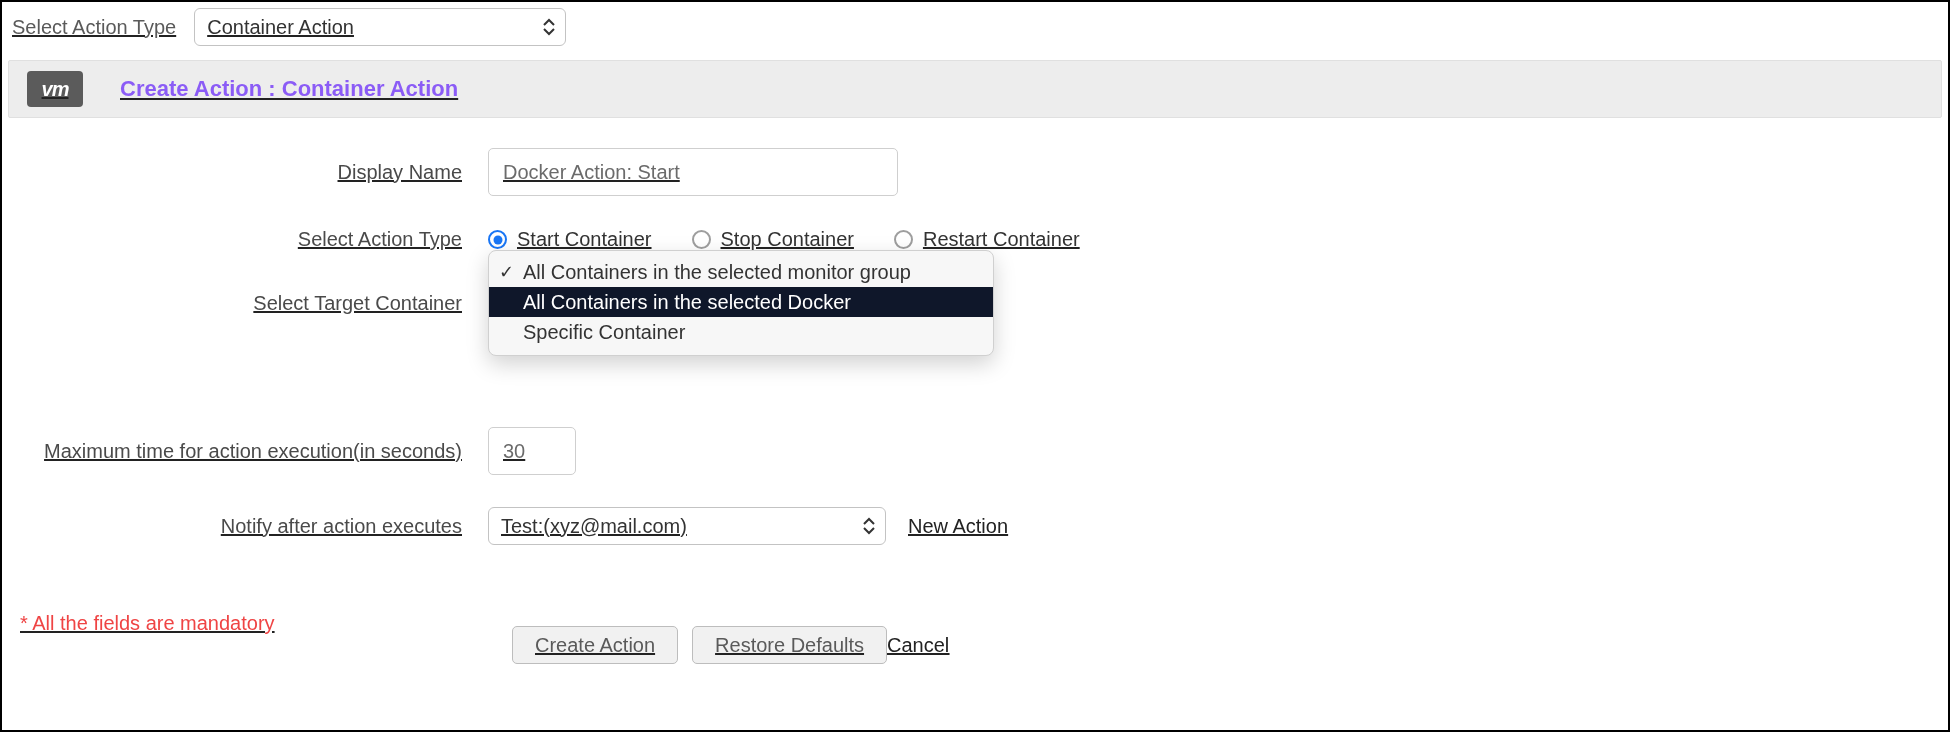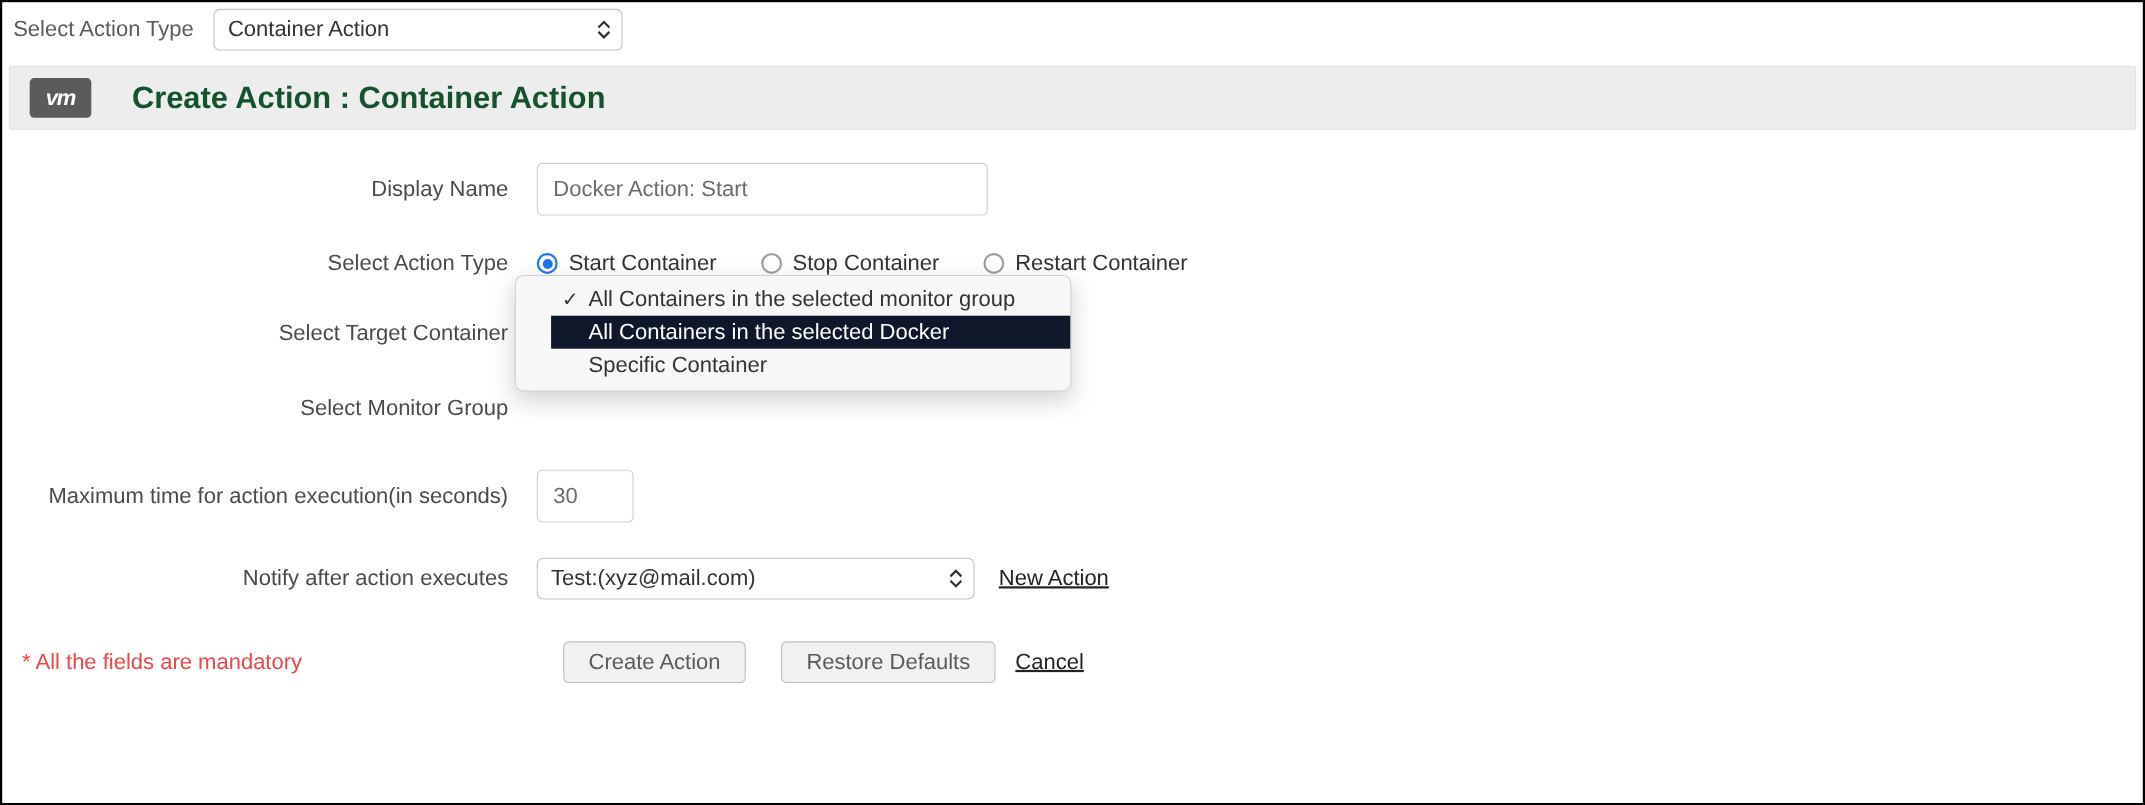--- a/index.html
+++ b/index.html
@@ -11,20 +11,21 @@
     font-size: 18px;
     color: #222;
   }
   .page-wrap {
     width: 1950px;
     height: 732px;
     position: relative;
     border: 2px solid #000;
     padding: 4px 6px 8px 6px;
     overflow: hidden;
+    text-decoration: underline;
   }
   
   .top-row {
     display: flex;
     align-items: center;
     gap: 18px;
     padding: 2px 4px 8px 4px;
   }
   .top-label {
     font-size: 20px;
@@ -73,23 +74,23 @@
     display: flex;
     align-items: center;
     justify-content: center;
     color: #fff;
     font-weight: 700;
     font-size: 20px;
     letter-spacing: -1px;
     font-style: italic;
   }
   .header-title {
-    font-size: 28px;
+    font-size: 22px;
     font-weight: 700;
-    color: #14532d;
+    color: #8b5cf6;
   }
 
   
   .form-block {
     margin-top: 30px;
     padding-bottom: 6px;
   }
   .form-row {
     display: flex;
     align-items: center;
@@ -211,21 +212,21 @@
     font-size: 20px;
     color: #5a5a5a;
     display: inline-flex;
     align-items: center;
     cursor: pointer;
   }
   .btn + .btn { margin-left: 14px; }
   .btn-row {
     display: flex;
     align-items: center;
-    gap: 18px;
+    margin-top: 43px;
   }
 
   
   .dropdown-host-row .form-field,
   .monitor-group-row .form-field { min-height: 40px; }
 
 </style>
 </head>
 <body>
 
@@ -279,21 +280,20 @@
     </div>
 
     <div class="form-row dropdown-host-row" style="margin-bottom:28px;">
       <div class="form-label">Select Target Container</div>
       <div class="form-field" style="position:relative;">
         
       </div>
     </div>
 
     <div class="form-row monitor-group-row" style="margin-bottom:36px;">
-      <div class="form-label">Select Monitor Group</div>
       <div class="form-field"></div>
     </div>
 
     <div class="form-row">
       <div class="form-label">Maximum time for action execution(in seconds)</div>
       <div class="form-field">
         <input class="text-input sm" type="text" value="30" style="">
       </div>
     </div>
 
@@ -321,21 +321,21 @@
         </div>
         <div class="btn">
           <span>Restore Defaults</span>
         </div>
         <span class="link">Cancel</span>
       </div>
     </div>
 
   </div>
 
-  <div class="dropdown-popup" style="left:466px; top:248px;padding-left:32px;">
+  <div class="dropdown-popup" style="left:486px; top:248px;">
     <div class="dd-option checked">
       <span>All Containers in the selected monitor group</span>
     </div>
     <div class="dd-option highlight">
       <span>All Containers in the selected Docker</span>
     </div>
     <div class="dd-option">
       <span>Specific Container</span>
     </div>
   </div>

